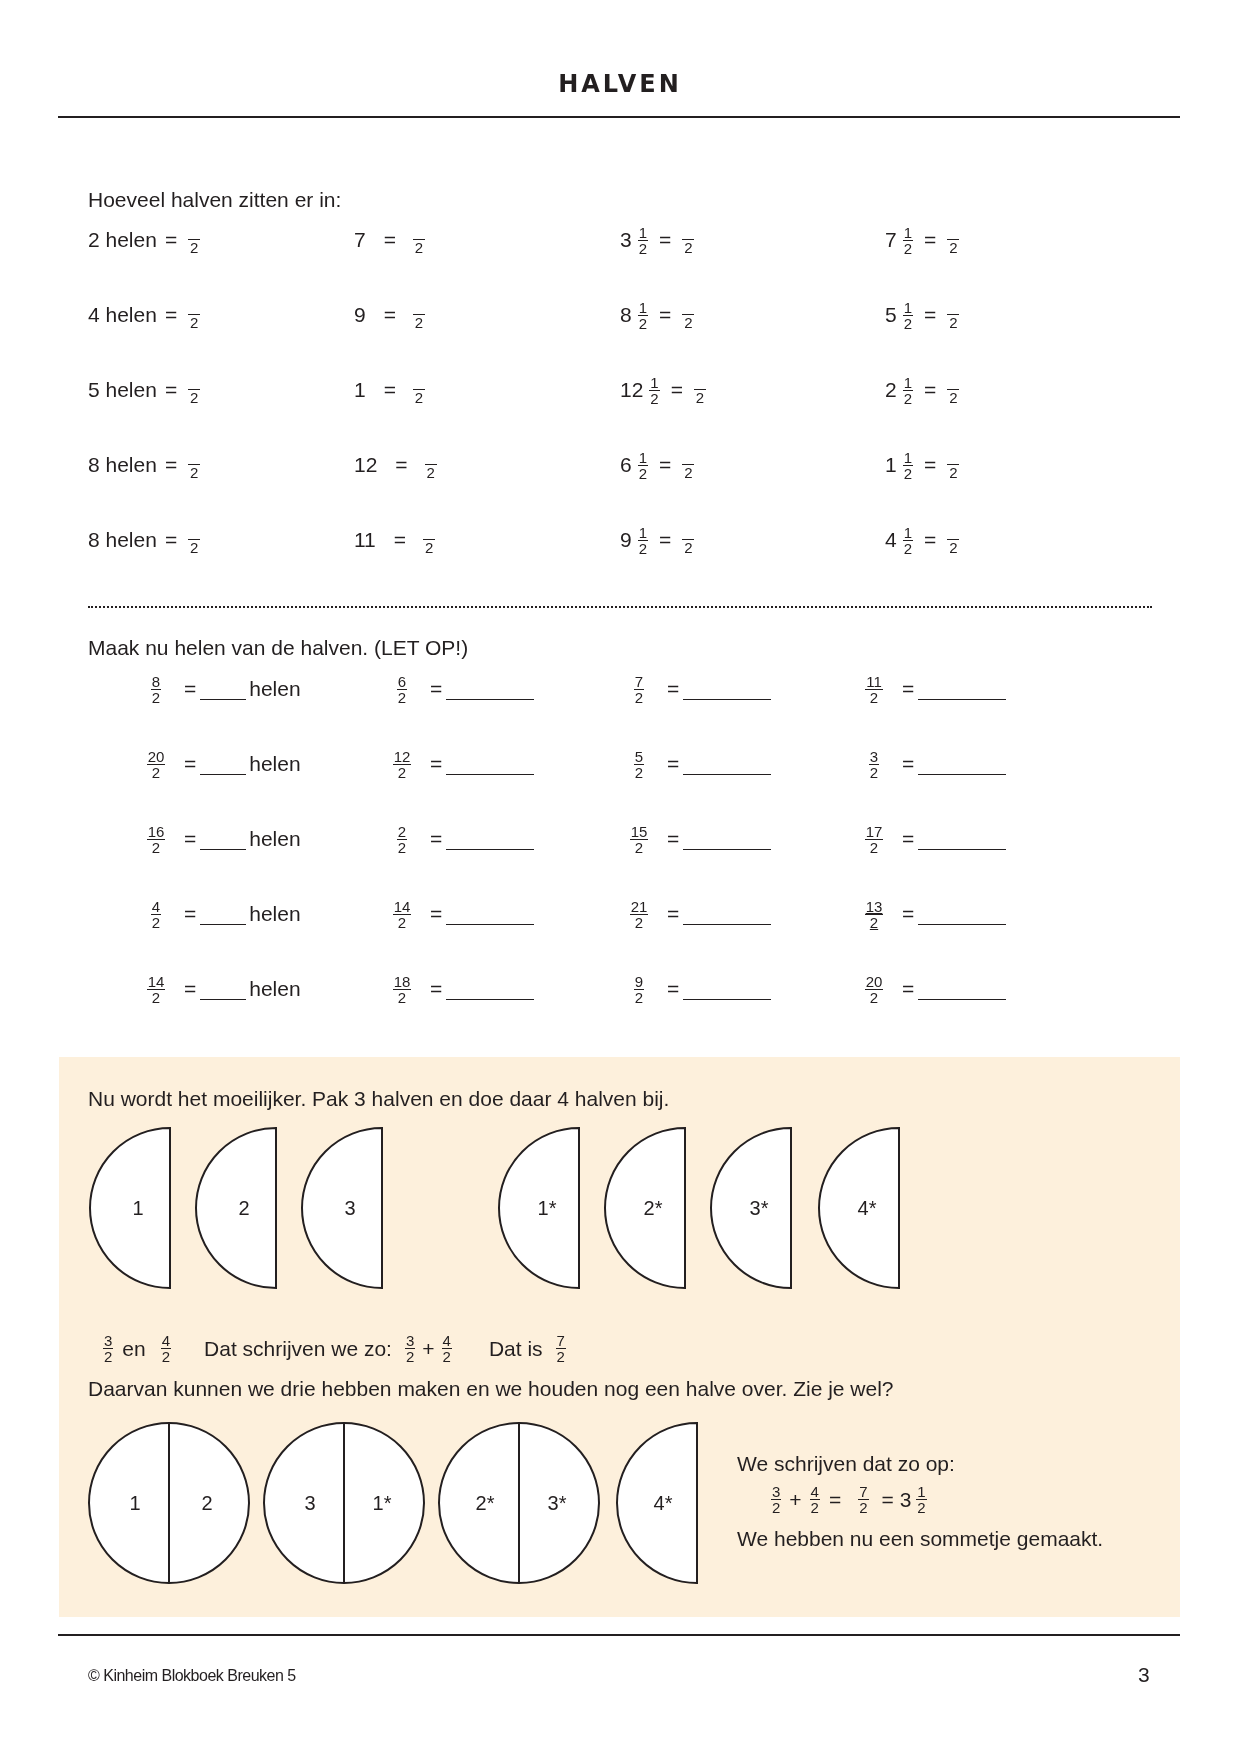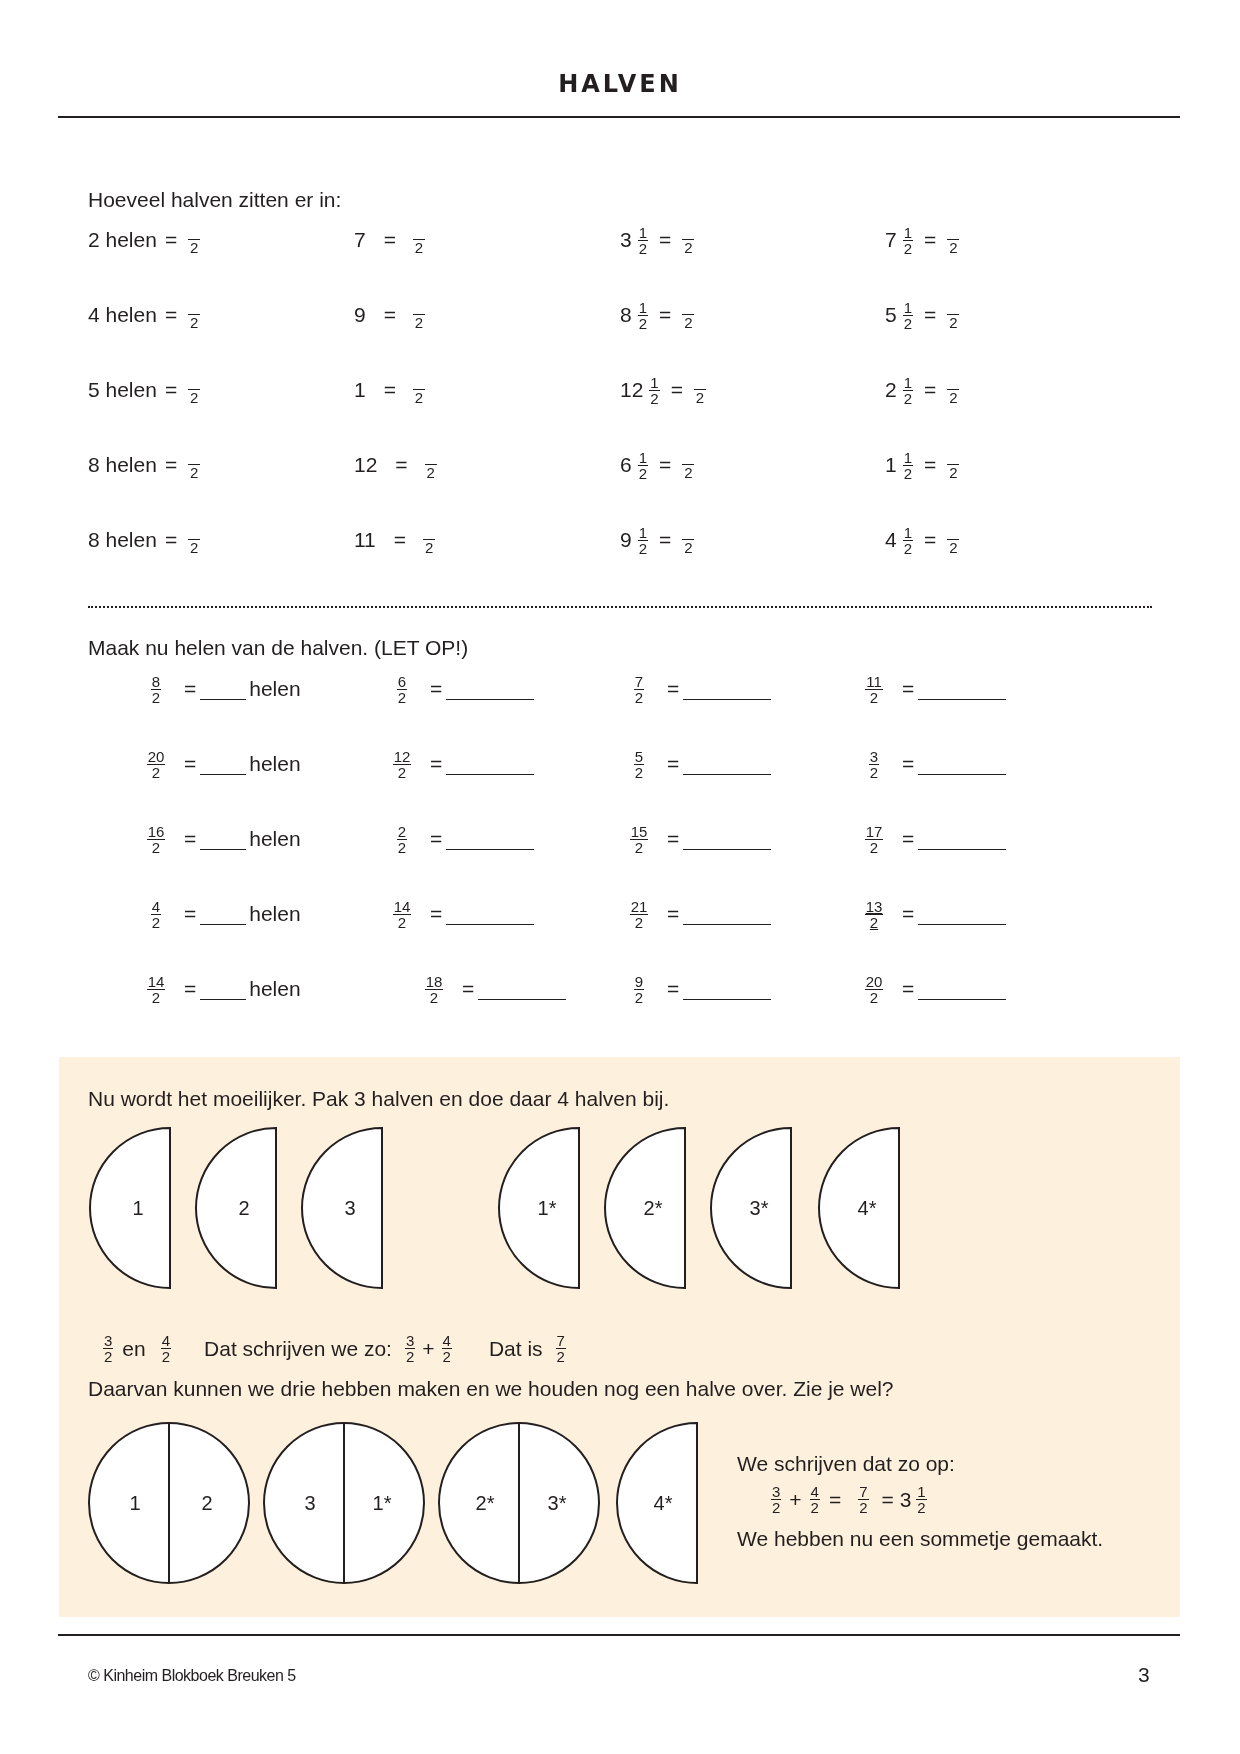--- a/index.html
+++ b/index.html
@@ -372,21 +372,21 @@
     </div>
     <div class="cell" style="left: 142px; top: 969px;">
       <span class="frac" style="min-width: 22px;">
         <span class="num">14</span>
         <span class="den">2</span>
       </span>
       <span class="eq" style="margin-left: 14px; margin-right: 4px;">=</span>
       <span class="blank-line" style="width: 46px;"></span>
       <span class="lbl" style="margin-left: 3px;">helen</span>
     </div>
-    <div class="cell" style="left: 388px; top: 969px; margin-left: 32px;">
+    <div class="cell" style="left: 388px; top: 969px;">
       <span class="frac" style="min-width: 22px;">
         <span class="num">18</span>
         <span class="den">2</span>
       </span>
       <span class="eq" style="margin-left: 14px; margin-right: 4px;">=</span>
       <span class="blank-line" style="width: 88px;"></span>
     </div>
     <div class="cell" style="left: 625px; top: 969px;">
       <span class="frac" style="min-width: 22px;">
         <span class="num">9</span>

